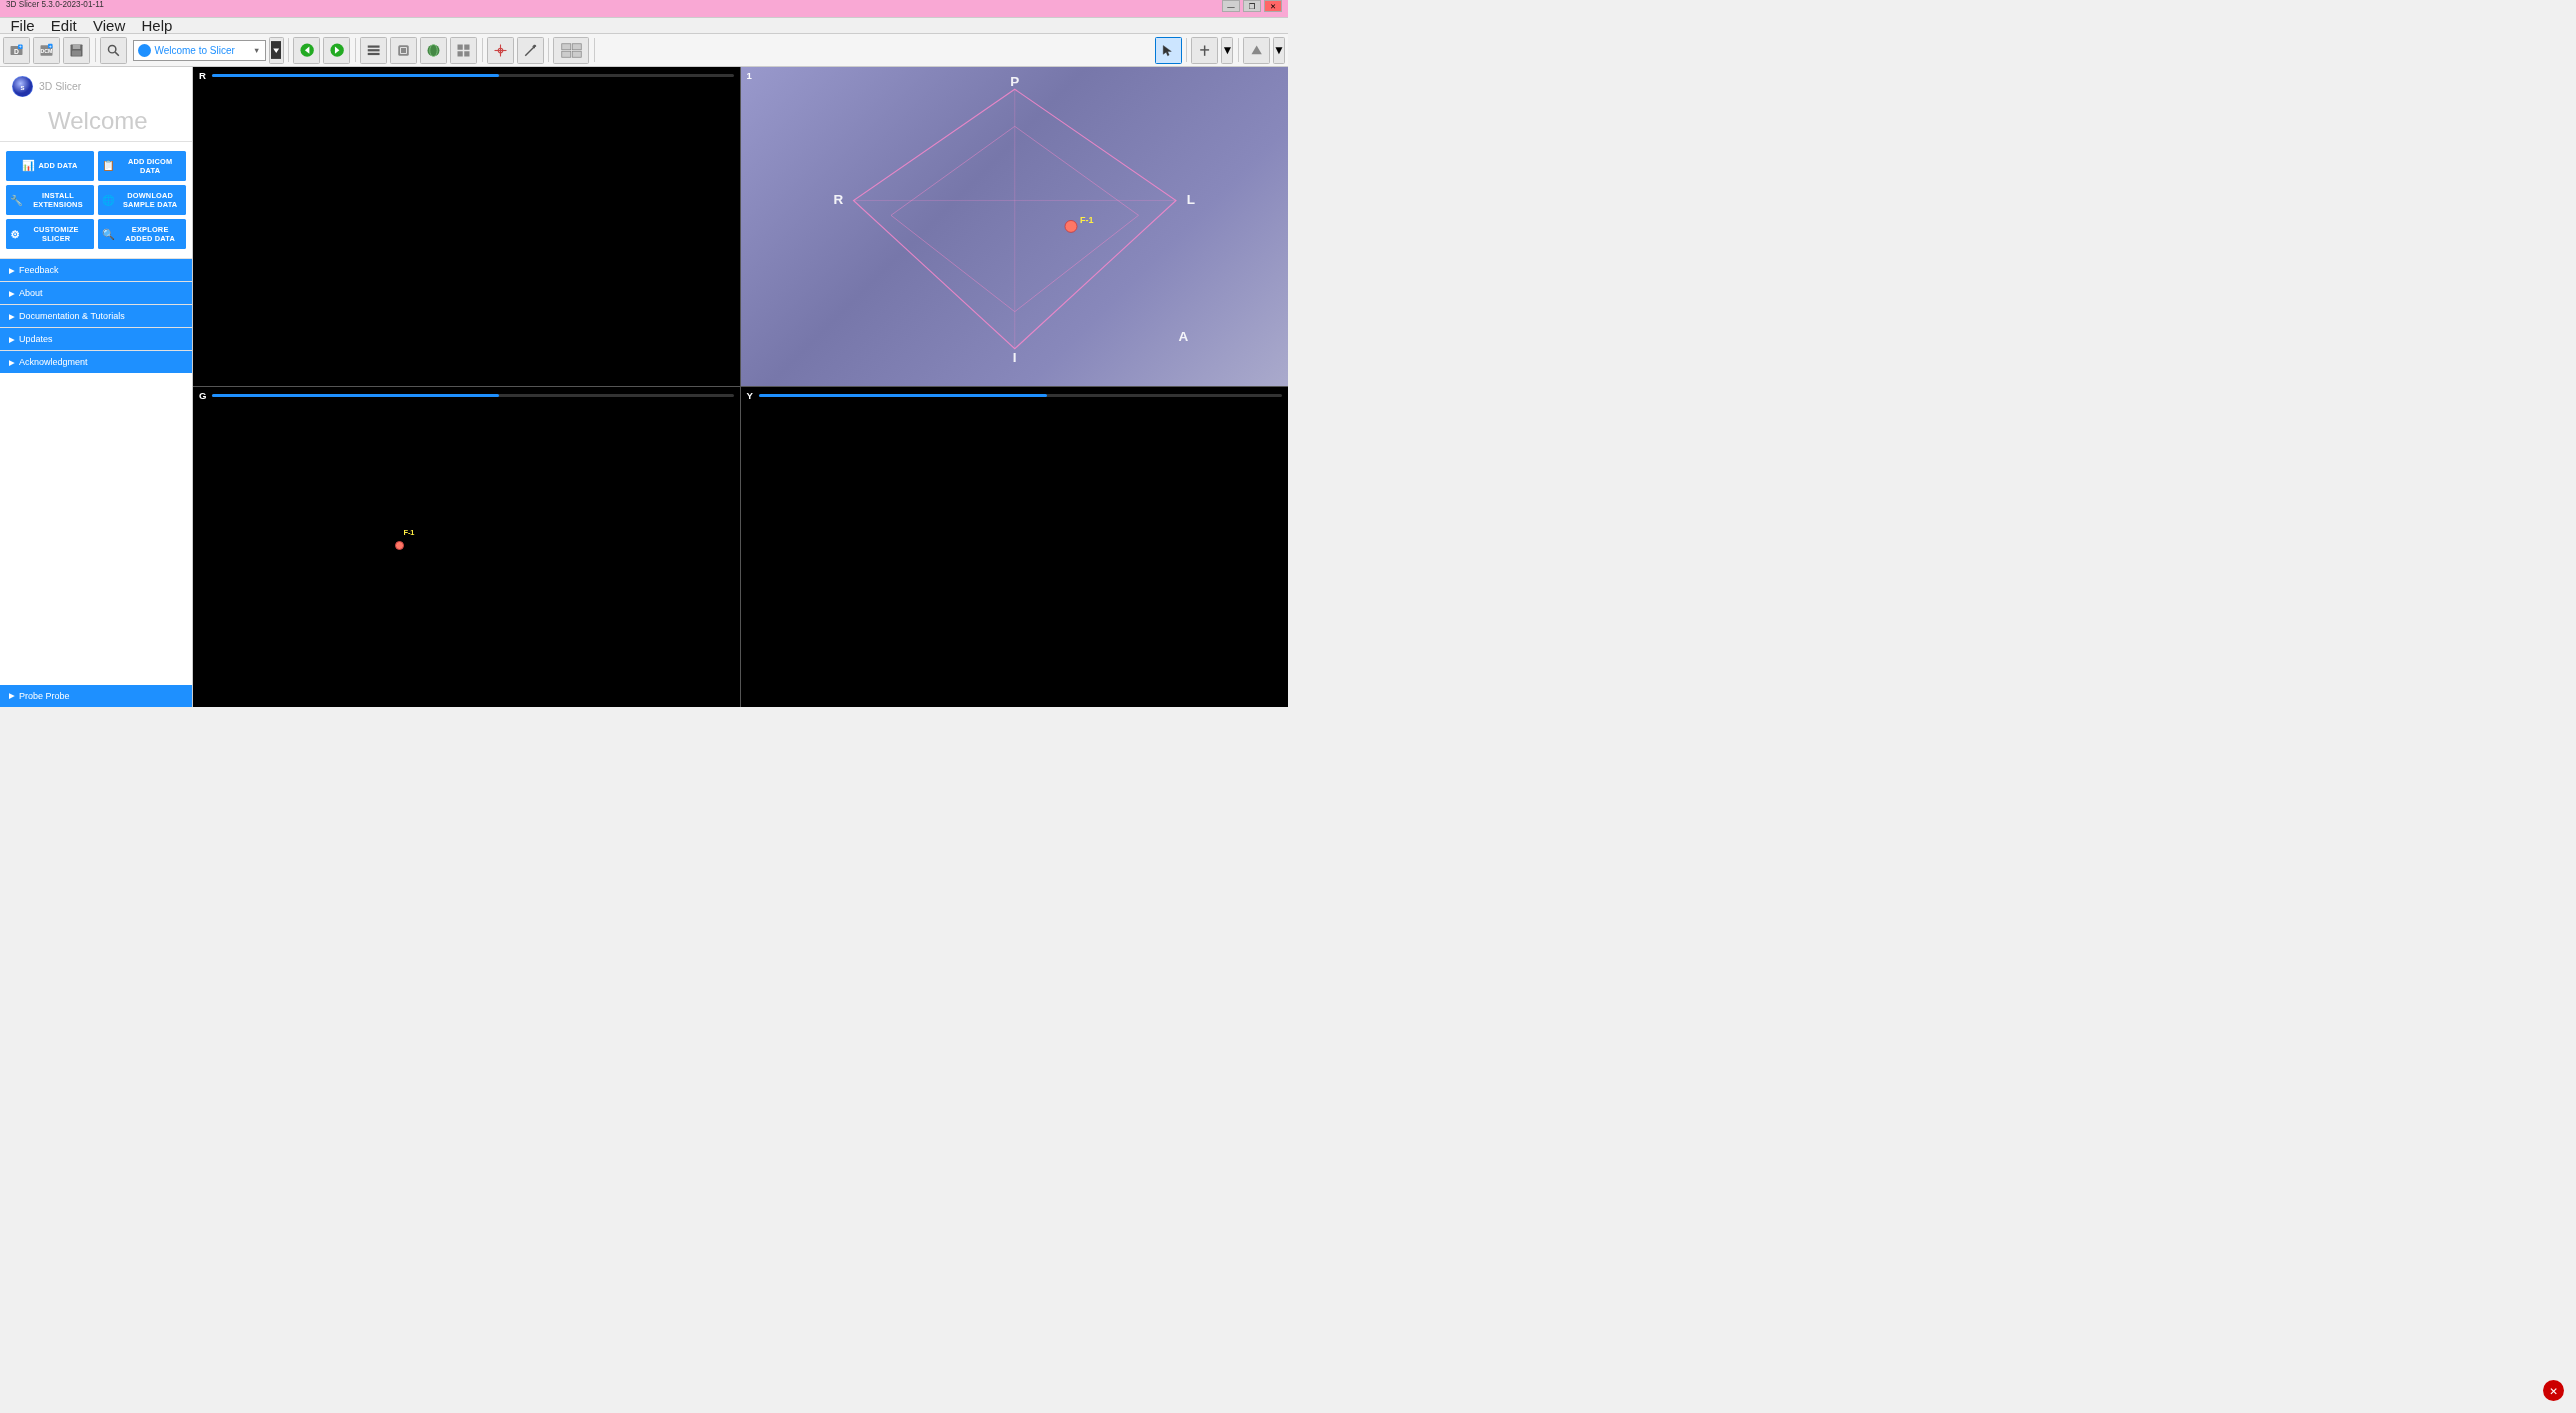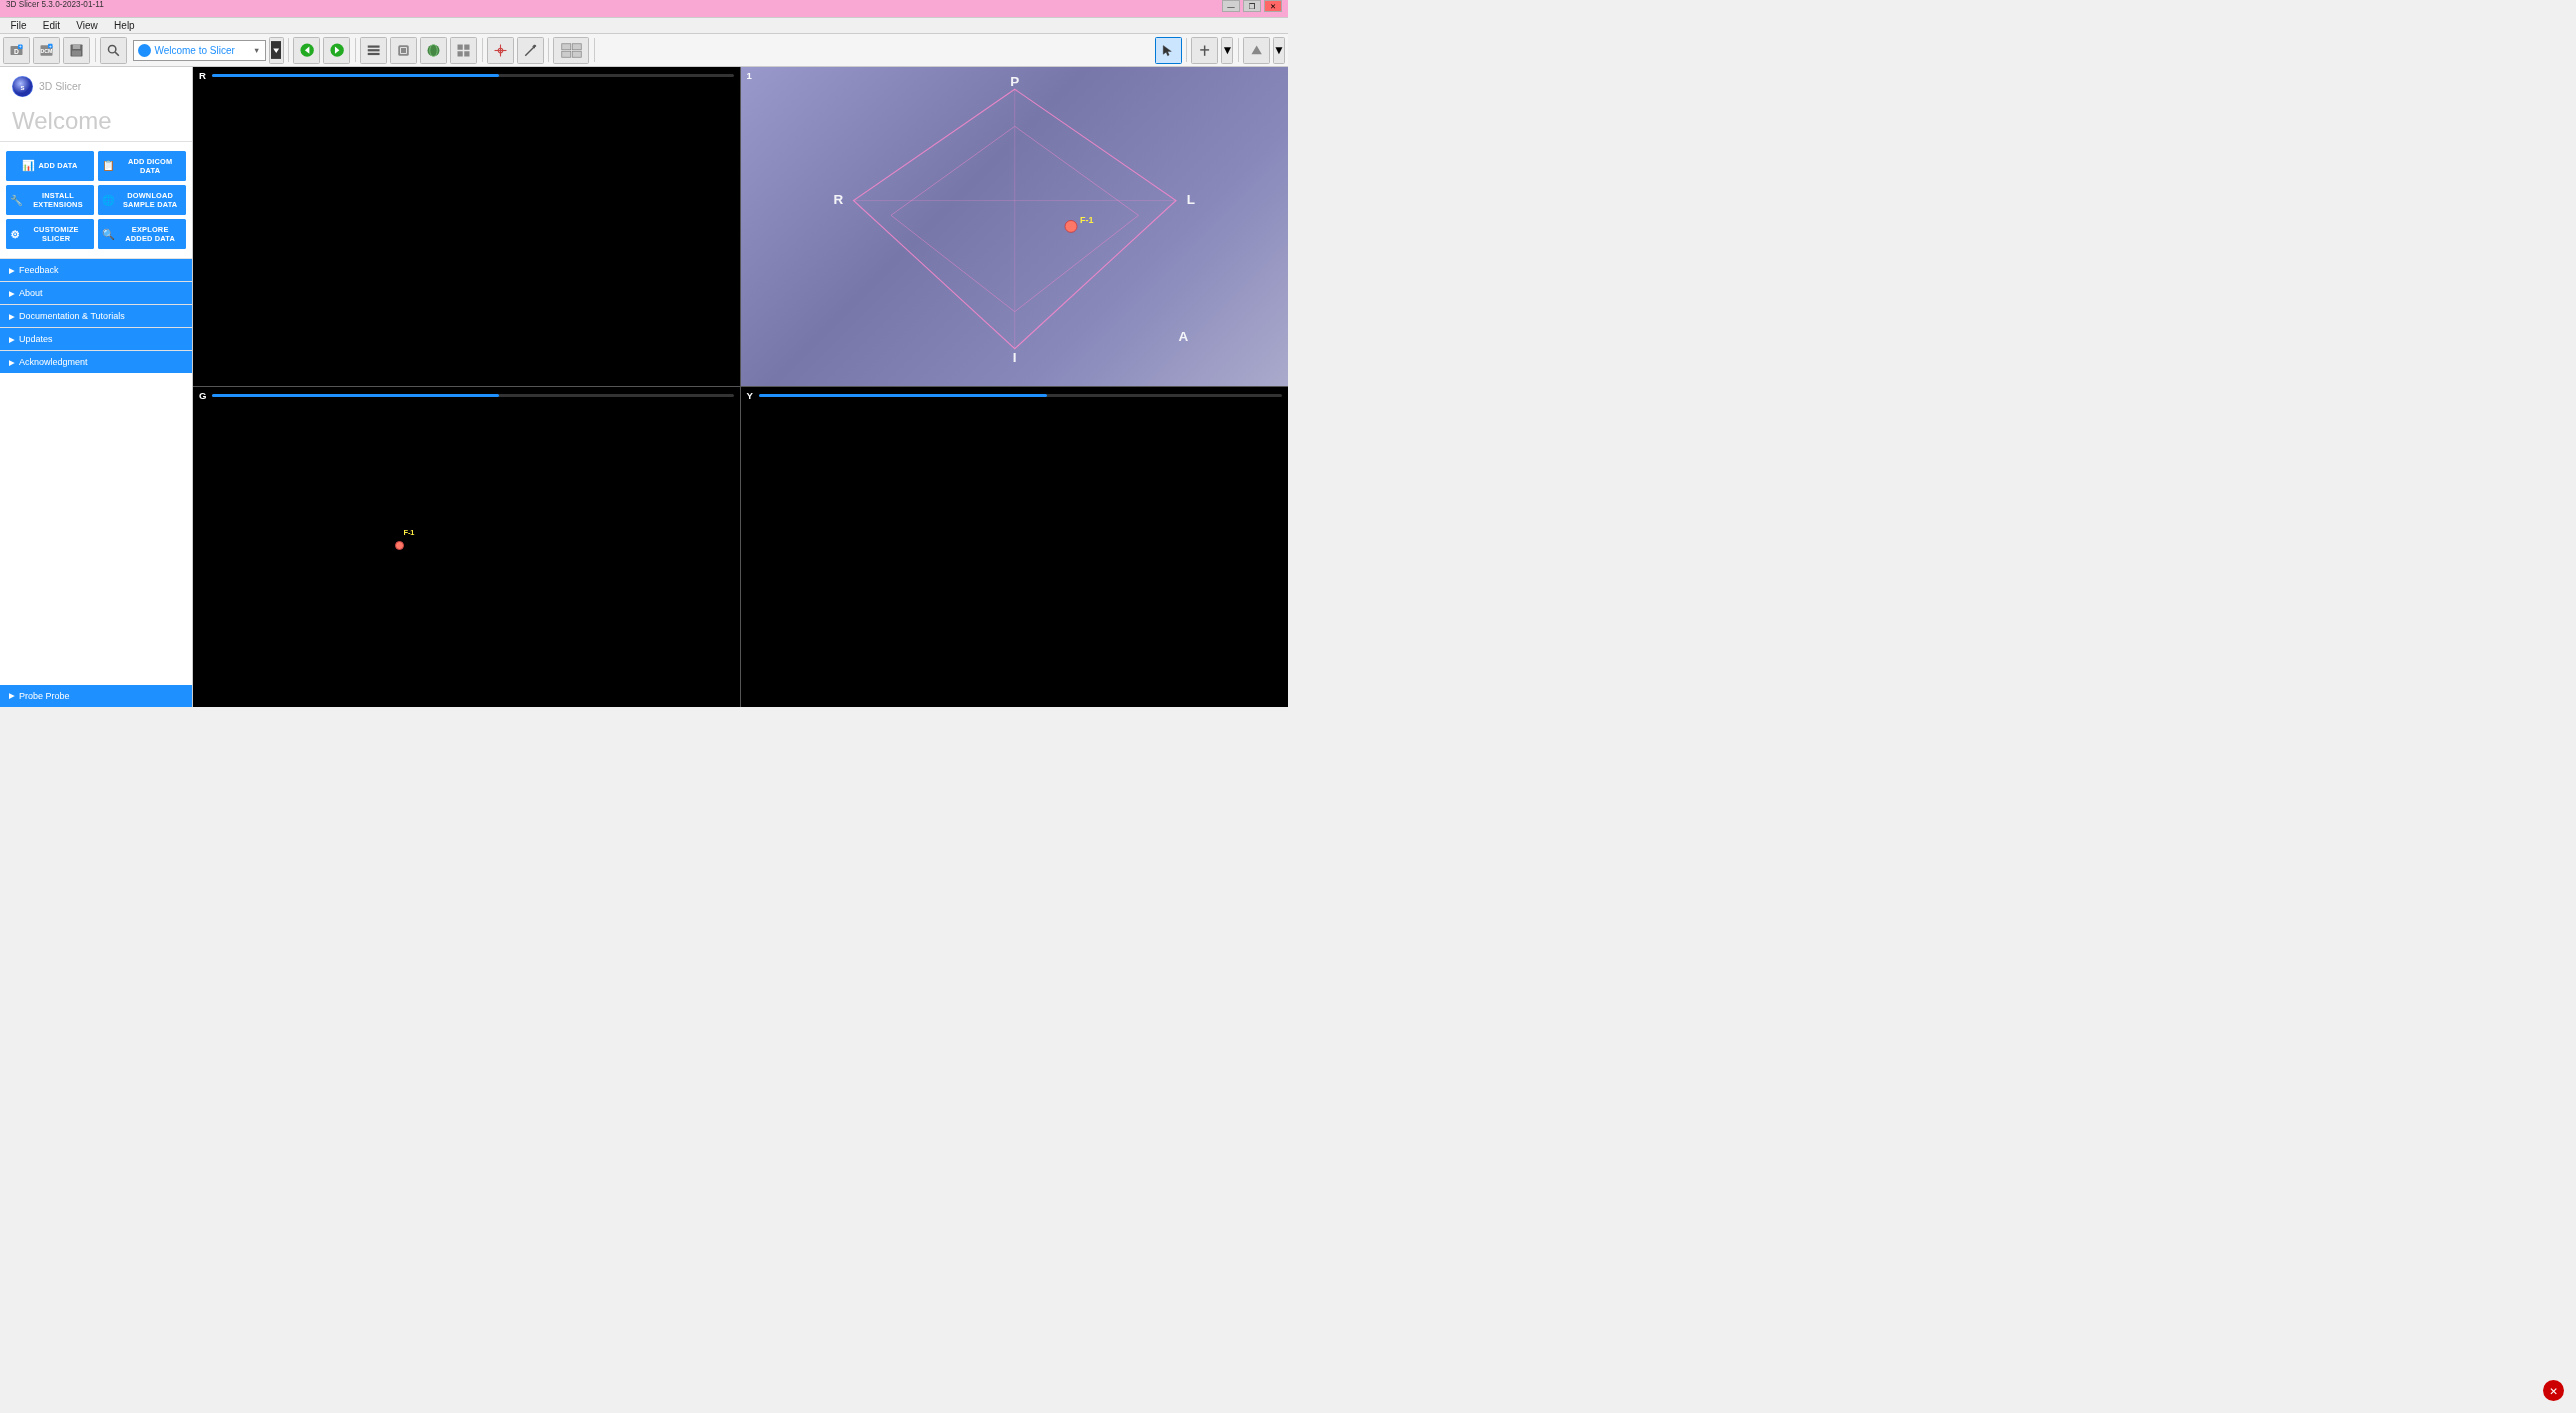--- a/index.html
+++ b/index.html
@@ -48,21 +48,21 @@
       height: 16.3px;
       background: #f0f0f0;
       display: flex;
       align-items: center;
       padding: 0 3px;
       border-bottom: 0.7px solid #ccc;
       gap: 1.5px;
     }
     .menu-item {
       padding: 1.5px 7.4px;
-      font-size: 10px;
+      font-size: 15px;
       cursor: pointer;
       color: #222;
     }
 
     
     #toolbar {
       height: 33px;
       background: #f5f5f5;
       display: flex;
       align-items: center;
@@ -156,20 +156,21 @@
     #slicer-title-small {
       font-size: 10.4px;
       color: #aaa;
       font-weight: 400;
     }
     #slicer-welcome {
       font-size: 24px;
       color: #ccc;
       font-weight: 300;
       line-height: 1.1;
+      margin-left: 36px;
     }
 
     
     #action-buttons {
       padding: 9px 6px;
       display: grid;
       grid-template-columns: 1fr 1fr;
       gap: 4.4px;
     }
     .action-btn {

